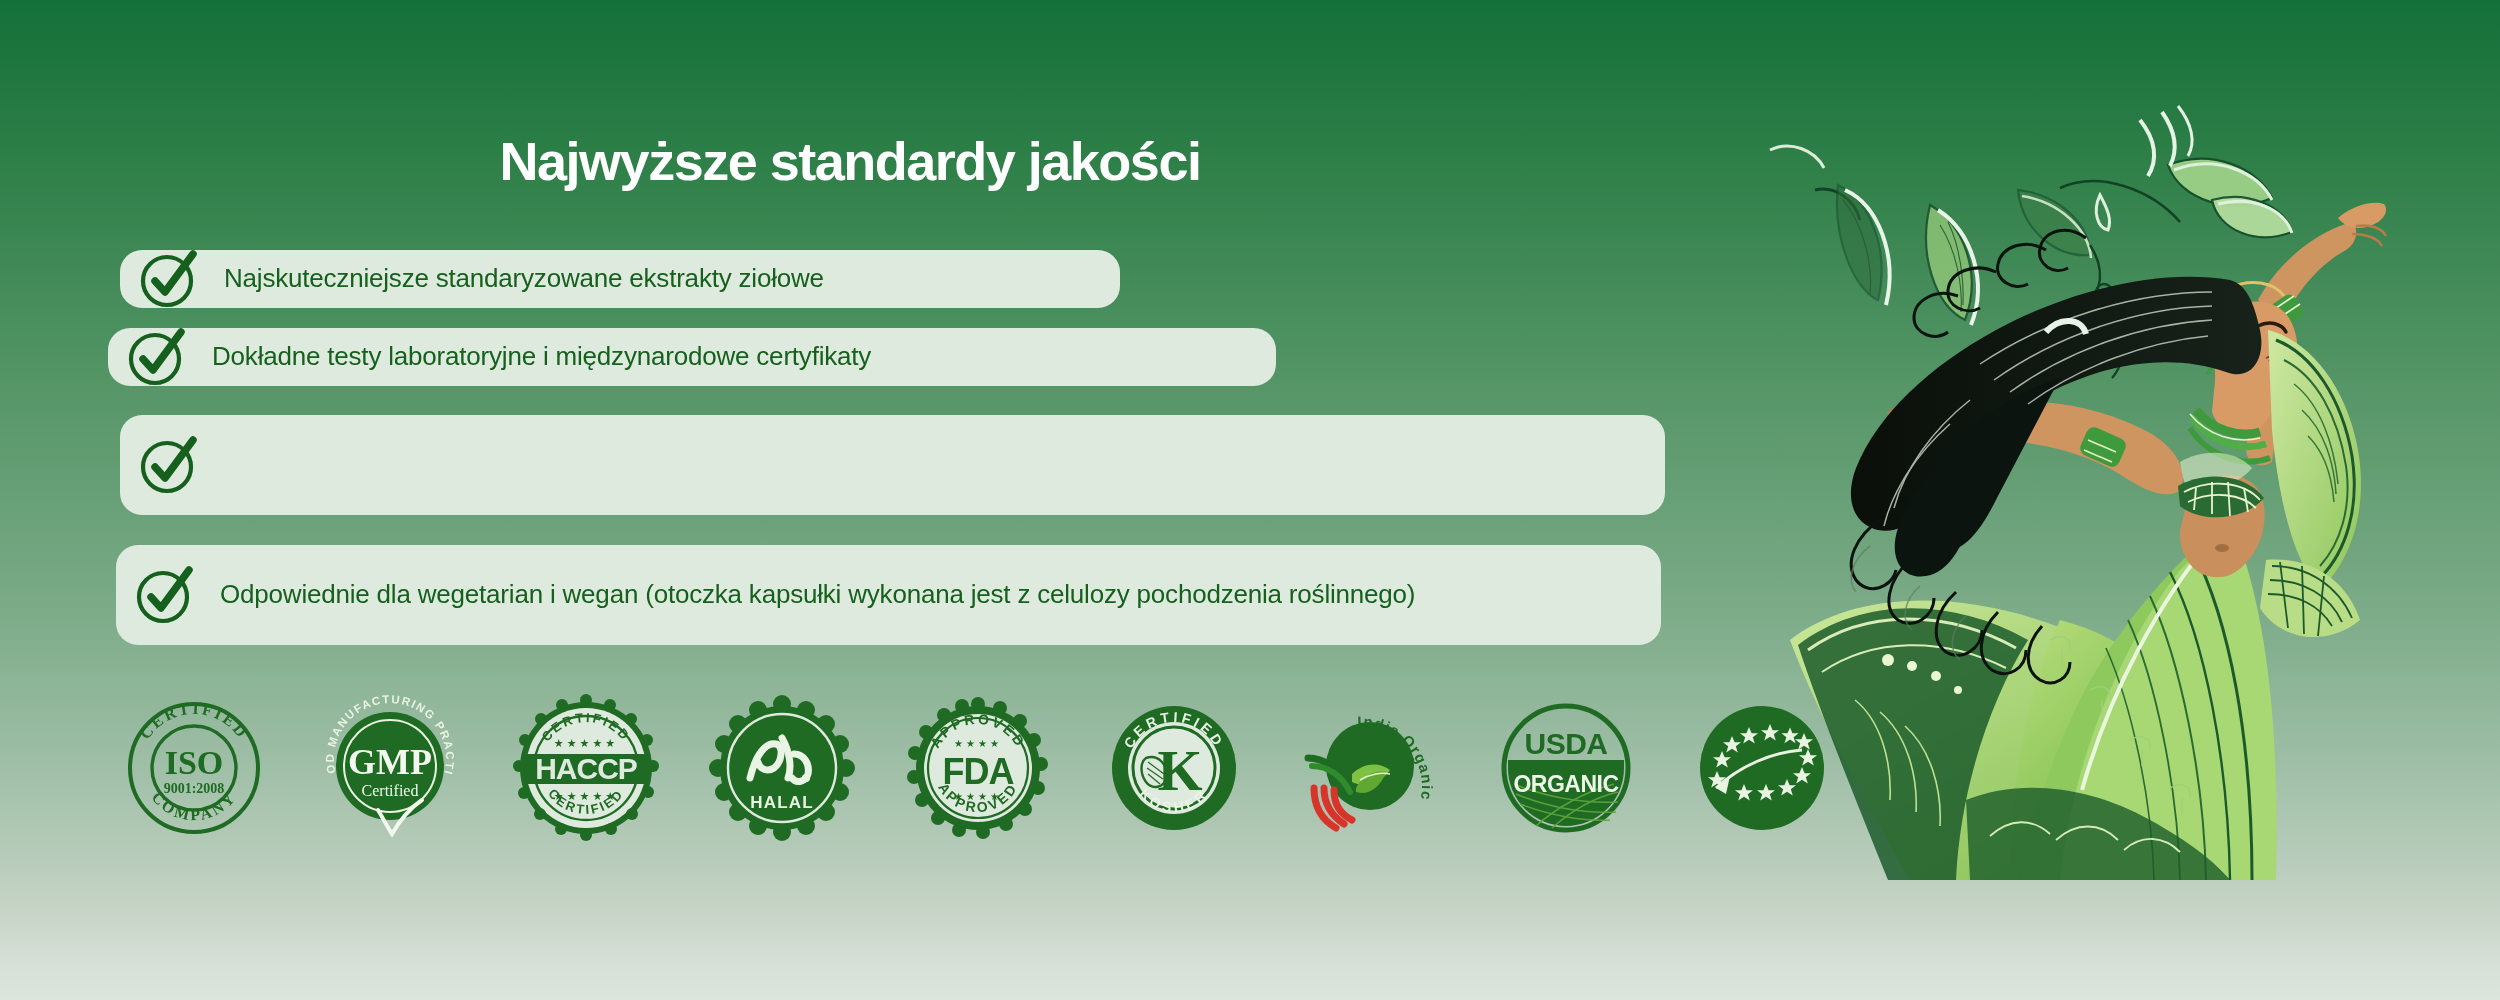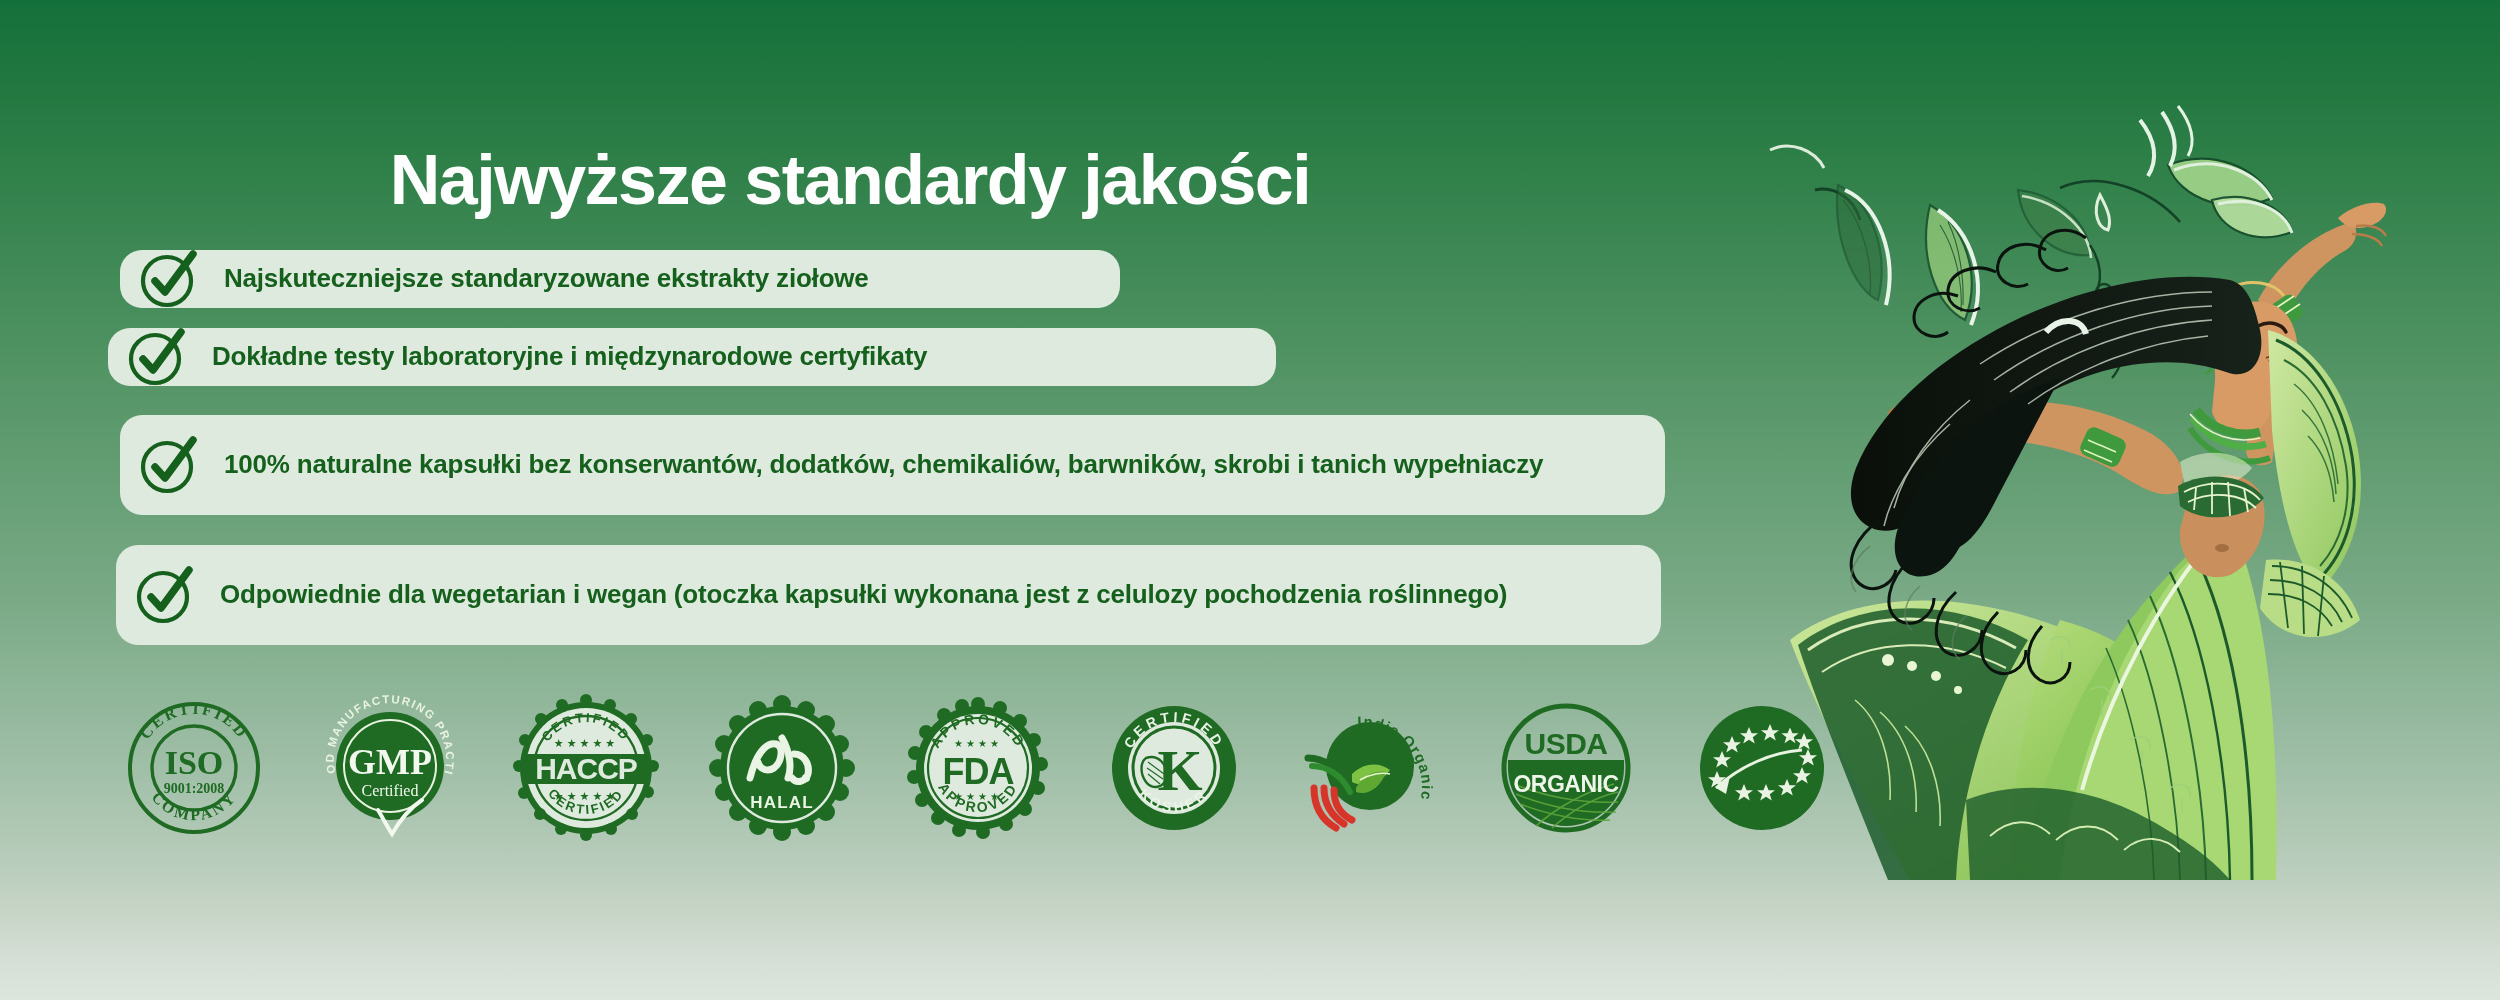--- a/index.html
+++ b/index.html
@@ -32,21 +32,21 @@
     position:absolute;left:1760px;top:0;width:740px;height:880px;
     pointer-events:none;
   }
   #illustration svg{display:block;width:100%;height:100%;}
 
   
   #title{
     position:absolute;left:0px;top:98px;width:1700px;
     text-align:center;
     color:#ffffff;
-    font-size:70px;
+    font-size:54px;
     font-weight:bold;
     letter-spacing:-1.5px;
     line-height:1.0;
     white-space:nowrap;
   }
 
   
   .pill{
     position:absolute;
     background:#dfeade;
@@ -61,21 +61,21 @@
     position:absolute;
     left:18px;
     top:50%;
     transform:translateY(-50%);
     width:62px;height:62px;
     display:block;
   }
   .pill .ptext{
     color:#15601d;
     font-size:26px;
-    font-weight:bold;
+    font-weight:normal;
     line-height:1.35;
     letter-spacing:-0.2px;
   }
 
   #pill-0{left:120px;top:250px;width:1000px;height:58px;}
   #pill-1{left:108px;top:328px;width:1168px;height:58px;}
   #pill-2{left:120px;top:415px;width:1545px;height:100px;}
   #pill-3{left:116px;top:545px;width:1545px;height:100px;}
 
   
@@ -345,21 +345,20 @@
     <span class="ptext">Dokładne testy laboratoryjne i międzynarodowe certyfikaty</span>
   </div>
 
   <div class="pill" id="pill-2">
     <span class="tick">
       <svg viewBox="0 0 62 62" xmlns="http://www.w3.org/2000/svg">
         <circle cx="29" cy="33" r="24" fill="none" stroke="#14601c" stroke-width="4.2"></circle>
         <path d="M17,33 L27,44 L55,6" fill="none" stroke="#14601c" stroke-width="7.5" stroke-linecap="round" stroke-linejoin="round"></path>
       </svg>
     </span>
-    <span class="ptext">100% naturalne kapsułki bez konserwantów, dodatków, chemikaliów, barwników, skrobi i tanich wypełniaczy</span>
   </div>
 
   <div class="pill" id="pill-3">
     <span class="tick">
       <svg viewBox="0 0 62 62" xmlns="http://www.w3.org/2000/svg">
         <circle cx="29" cy="33" r="24" fill="none" stroke="#14601c" stroke-width="4.2"></circle>
         <path d="M17,33 L27,44 L55,6" fill="none" stroke="#14601c" stroke-width="7.5" stroke-linecap="round" stroke-linejoin="round"></path>
       </svg>
     </span>
     <span class="ptext">Odpowiednie dla wegetarian i wegan (otoczka kapsułki wykonana jest z celulozy pochodzenia roślinnego)</span>

